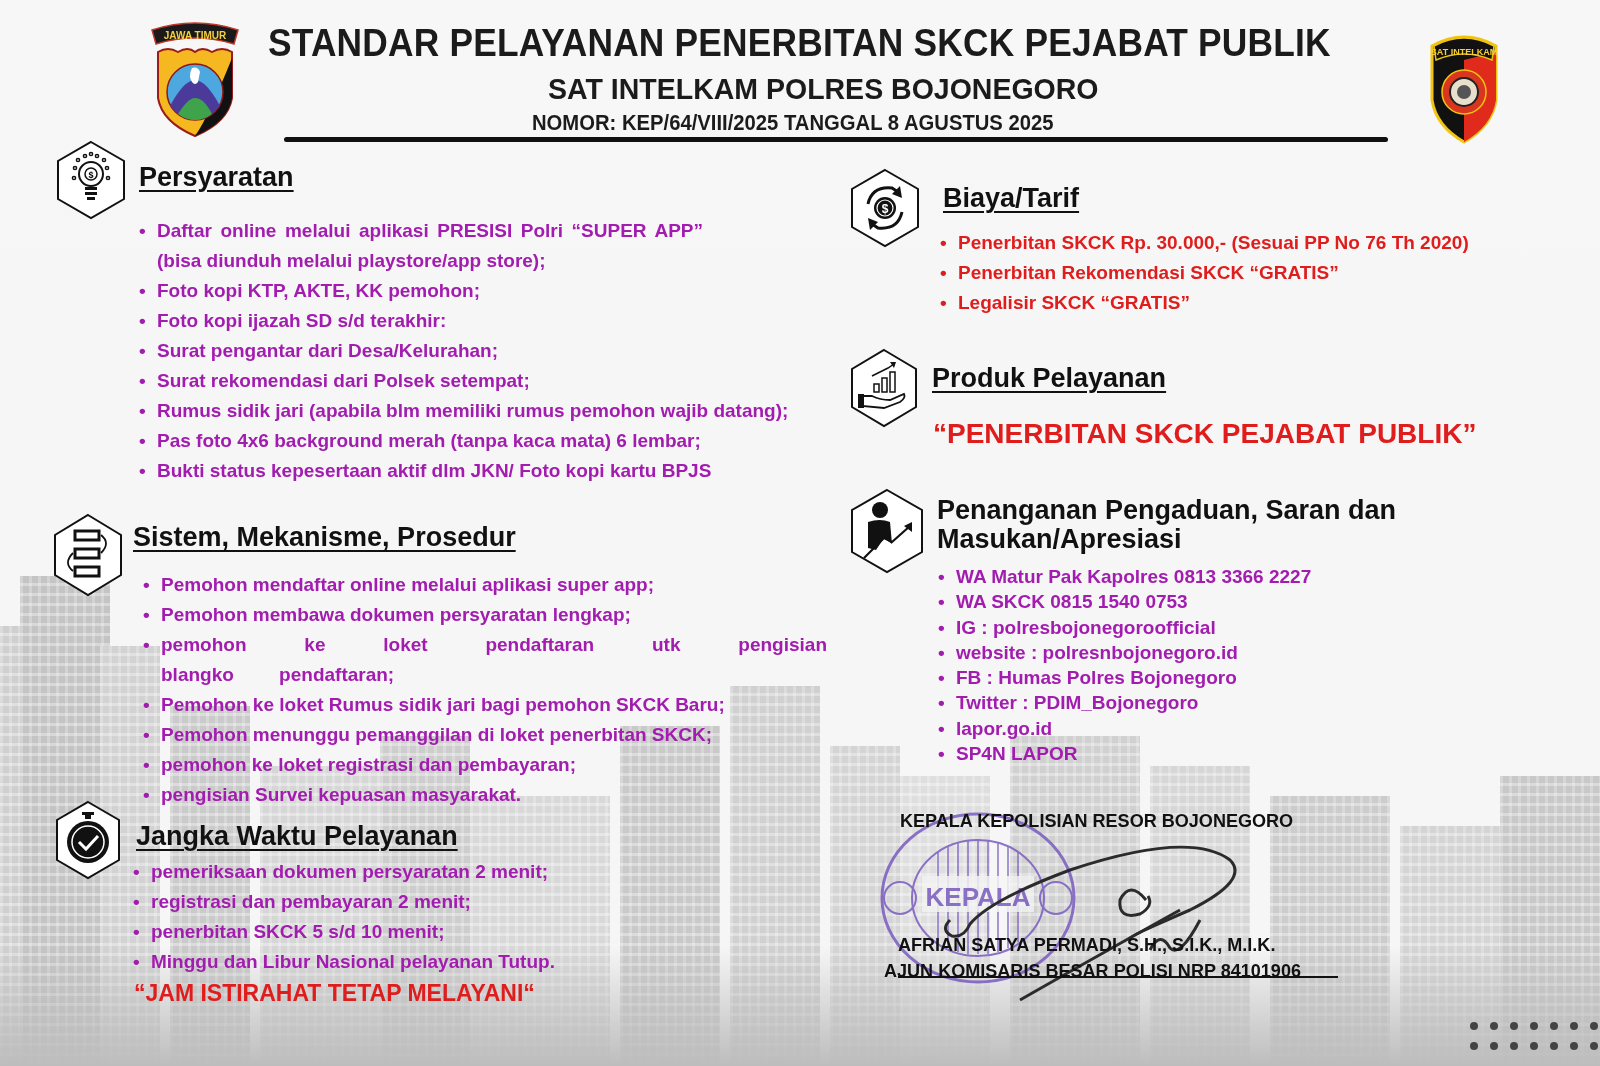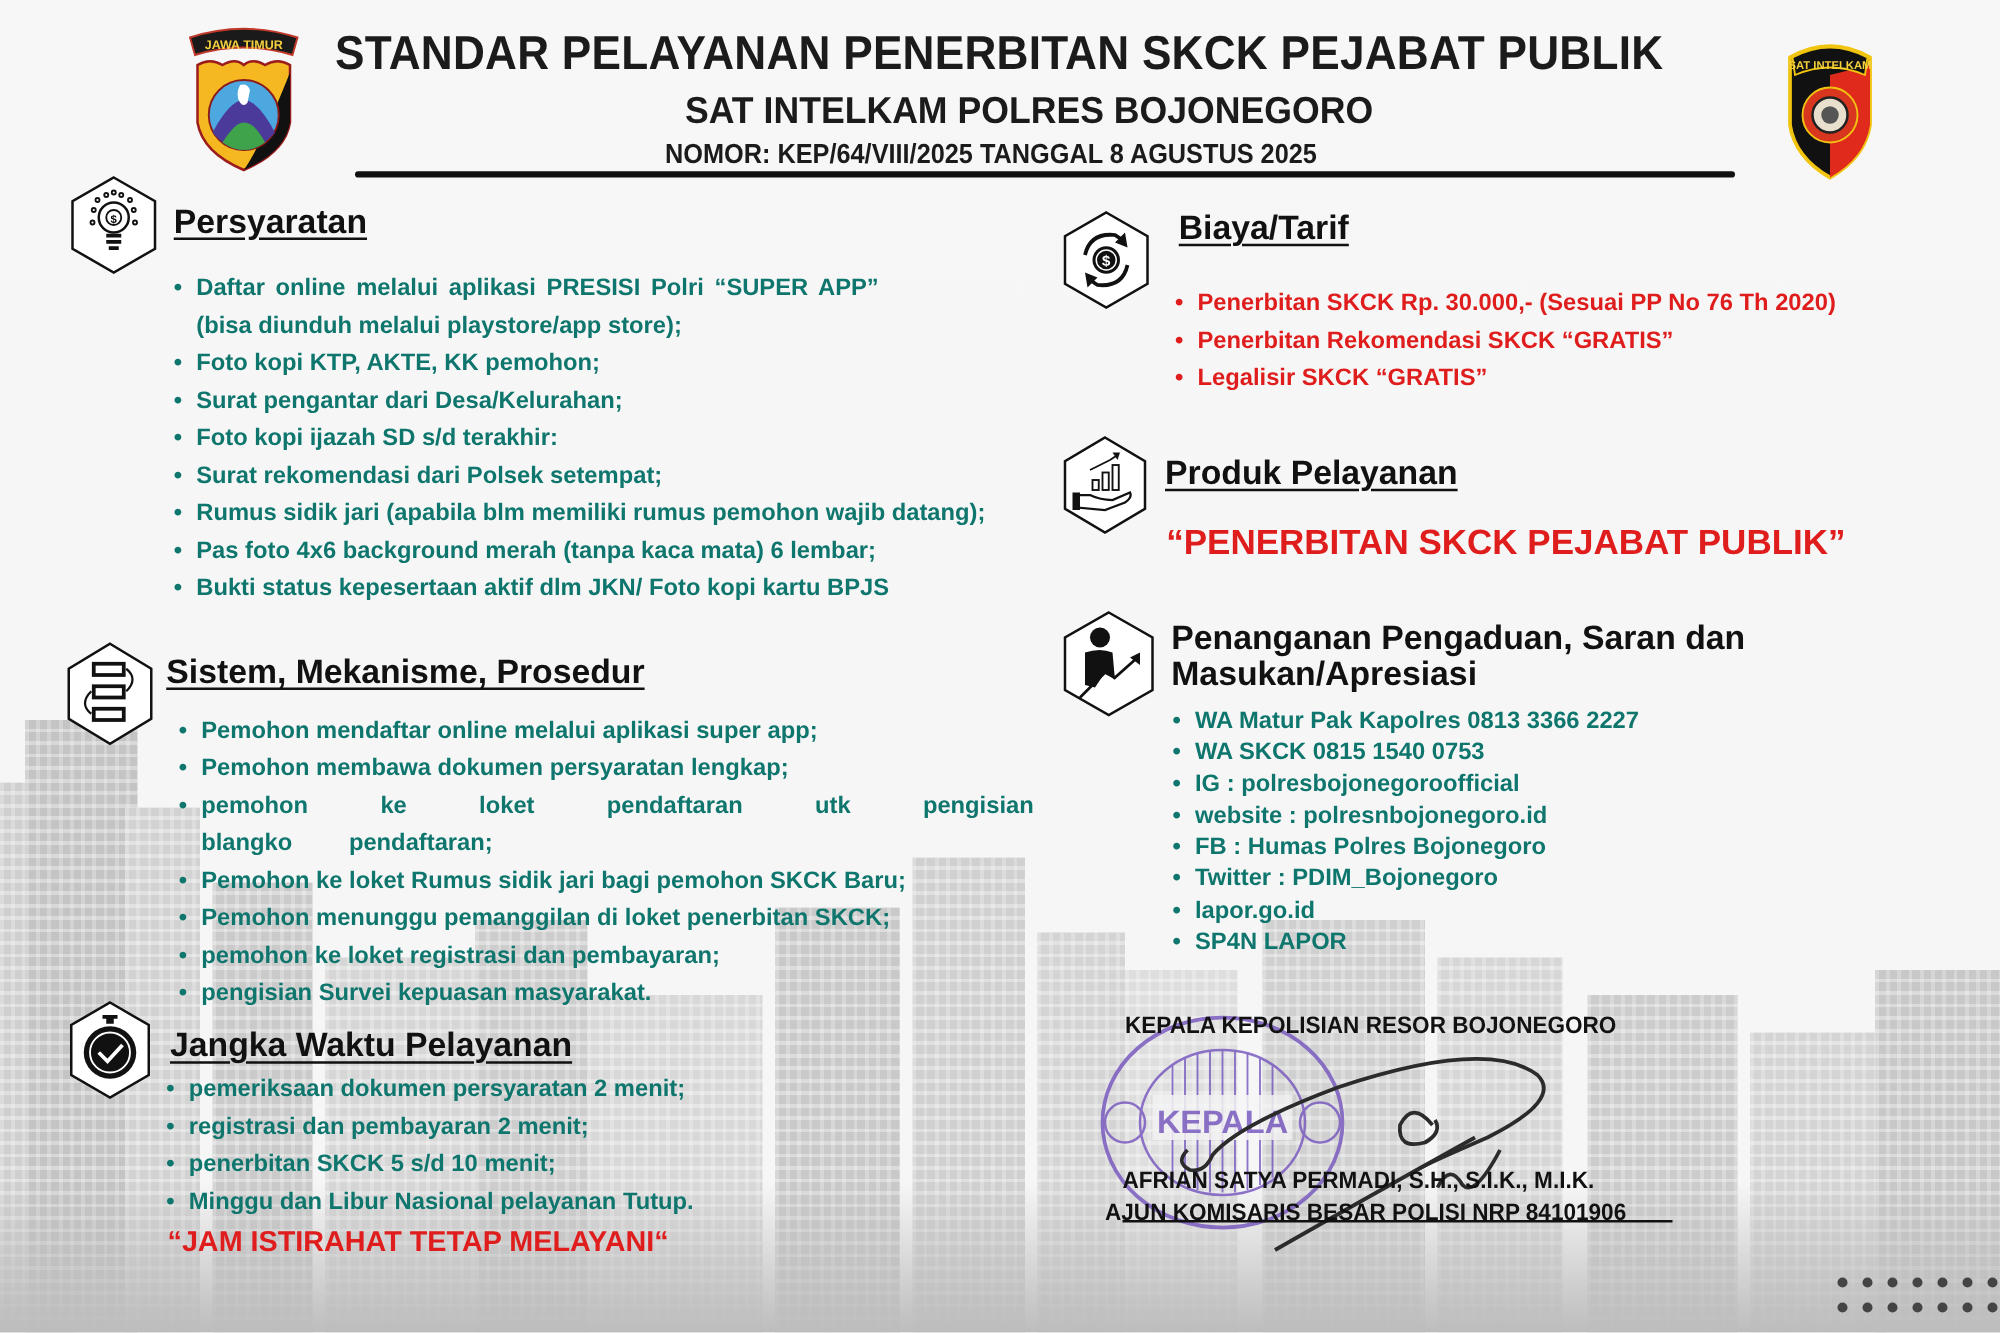--- a/index.html
+++ b/index.html
@@ -30,21 +30,21 @@
     letter-spacing: 0.2px; color: #1b1b1b; white-space: nowrap; transform: scaleX(0.93); transform-origin: left; }
   .title2 { position: absolute; left: 548px; top: 72px; font-size: 30px; font-weight: 700; color: #1b1b1b; white-space: nowrap; transform: scaleX(0.95); transform-origin: left; }
   .title3 { position: absolute; left: 532px; top: 110px; font-size: 22px; font-weight: 700; color: #1b1b1b; white-space: nowrap; transform: scaleX(0.92); transform-origin: left; }
   .rule { position: absolute; left: 284px; top: 137px; width: 1104px; height: 5px; background: #111; border-radius: 3px; }
 
   
   .hex { position: absolute; width: 70px; height: 80px; }
   .sec-title { position: absolute; font-size: 27px; font-weight: 700; text-decoration: underline;
     text-underline-offset: 4px; text-decoration-thickness: 2px; white-space: nowrap; color: #111; }
   .sec-title.nou { text-decoration: none; line-height: 29px; white-space: normal; }
-  ul.list { position: absolute; list-style: none; font-weight: 700; color: #0f766e; }
+  ul.list { position: absolute; list-style: none; font-weight: 700; color: #a21caf; }
   ul.list li { position: relative; padding-left: 18px; }
   ul.list li::before { content: "\2022"; position: absolute; left: 0; top: 0; }
   ul.list.just li { text-align: justify; text-align-last: left; }
   ul.list.red { color: #e01d1d; }
   .quote-red { position: absolute; color: #e01d1d; font-weight: 700; white-space: nowrap; }
 
   
   .sig { position: absolute; font-weight: 700; font-size: 19px; white-space: nowrap; color: #111; transform: scaleX(0.95); transform-origin: left; }
   .sig-rule { position: absolute; left: 898px; top: 976px; width: 440px; height: 2px; background: #111; }
   .stamp { position: absolute; left: 878px; top: 812px; width: 220px; height: 200px; opacity: 0.85; }
@@ -127,22 +127,22 @@
           <circle cx="35" cy="14" r="1.6"></circle>
           <circle cx="18" cy="38" r="1.6"></circle>
           <circle cx="52" cy="38" r="1.6"></circle>
       </g>
     </svg>
   </div>
   <div class="sec-title" style="left:139px;top:162px;text-decoration:underline;">Persyaratan</div>
   <ul class="list just" style="left:139px;top:216px;width:684px;font-size:19px;line-height:30px;">
     <li style="padding-right:120px;">Daftar online melalui aplikasi PRESISI Polri “SUPER APP” (bisa diunduh melalui playstore/app store);</li>
     <li>Foto kopi KTP, AKTE, KK pemohon;</li>
+    <li>Foto kopi ijazah SD s/d terakhir:</li>
     <li>Surat pengantar dari Desa/Kelurahan;</li>
-    <li>Foto kopi ijazah SD s/d terakhir:</li>
     <li>Surat rekomendasi dari Polsek setempat;</li>
     <li>Rumus sidik jari (apabila blm memiliki rumus pemohon wajib datang);</li>
     <li>Pas foto 4x6 background merah (tanpa kaca mata) 6 lembar;</li>
     <li>Bukti status kepesertaan aktif dlm JKN/ Foto kopi kartu BPJS</li>
   </ul>
 
   <div class="hex" style="left:53px;top:513px;">
     <svg width="70" height="84" viewBox="0 0 70 84">
       <polygon points="35,2 68,22 68,62 35,82 2,62 2,22" fill="#fff" stroke="#111" stroke-width="2"></polygon>
       <rect x="22" y="18" width="24" height="9" fill="none" stroke="#111" stroke-width="3"></rect>
@@ -187,21 +187,21 @@
       <polygon points="35,2 68,21 68,59 35,78 2,59 2,21" fill="#fff" stroke="#111" stroke-width="2"></polygon>
       <circle cx="35" cy="40" r="11" fill="#111"></circle>
       <circle cx="35" cy="40" r="8" fill="none" stroke="#fff" stroke-width="1.2"></circle>
       <text x="35" y="45" font-size="12" font-weight="700" fill="#fff" text-anchor="middle" font-family="Liberation Sans, sans-serif">$</text>
       <path d="M18 36 Q22 18 42 20 L48 24" fill="none" stroke="#111" stroke-width="3"></path>
       <polygon points="50,18 52,30 42,26" fill="#111"></polygon>
       <path d="M52 44 Q48 62 28 60 L22 56" fill="none" stroke="#111" stroke-width="3"></path>
       <polygon points="20,62 18,50 28,54" fill="#111"></polygon>
     </svg>
   </div>
-  <div class="sec-title" style="left:943px;top:167px;">Biaya/Tarif</div>
+  <div class="sec-title" style="left:943px;top:183px;">Biaya/Tarif</div>
   <ul class="list red" style="left:940px;top:228px;width:640px;font-size:19px;line-height:30px;">
     <li>Penerbitan SKCK Rp. 30.000,- (Sesuai PP No 76 Th 2020)</li>
     <li>Penerbitan Rekomendasi SKCK “GRATIS”</li>
     <li>Legalisir SKCK “GRATIS”</li>
   </ul>
 
   <div class="hex" style="left:850px;top:348px;">
     <svg width="68" height="80" viewBox="0 0 68 80">
       <polygon points="34,2 66,21 66,59 34,78 2,59 2,21" fill="#fff" stroke="#111" stroke-width="2"></polygon>
       <rect x="24" y="36" width="5" height="8" fill="none" stroke="#111" stroke-width="1.5"></rect>

